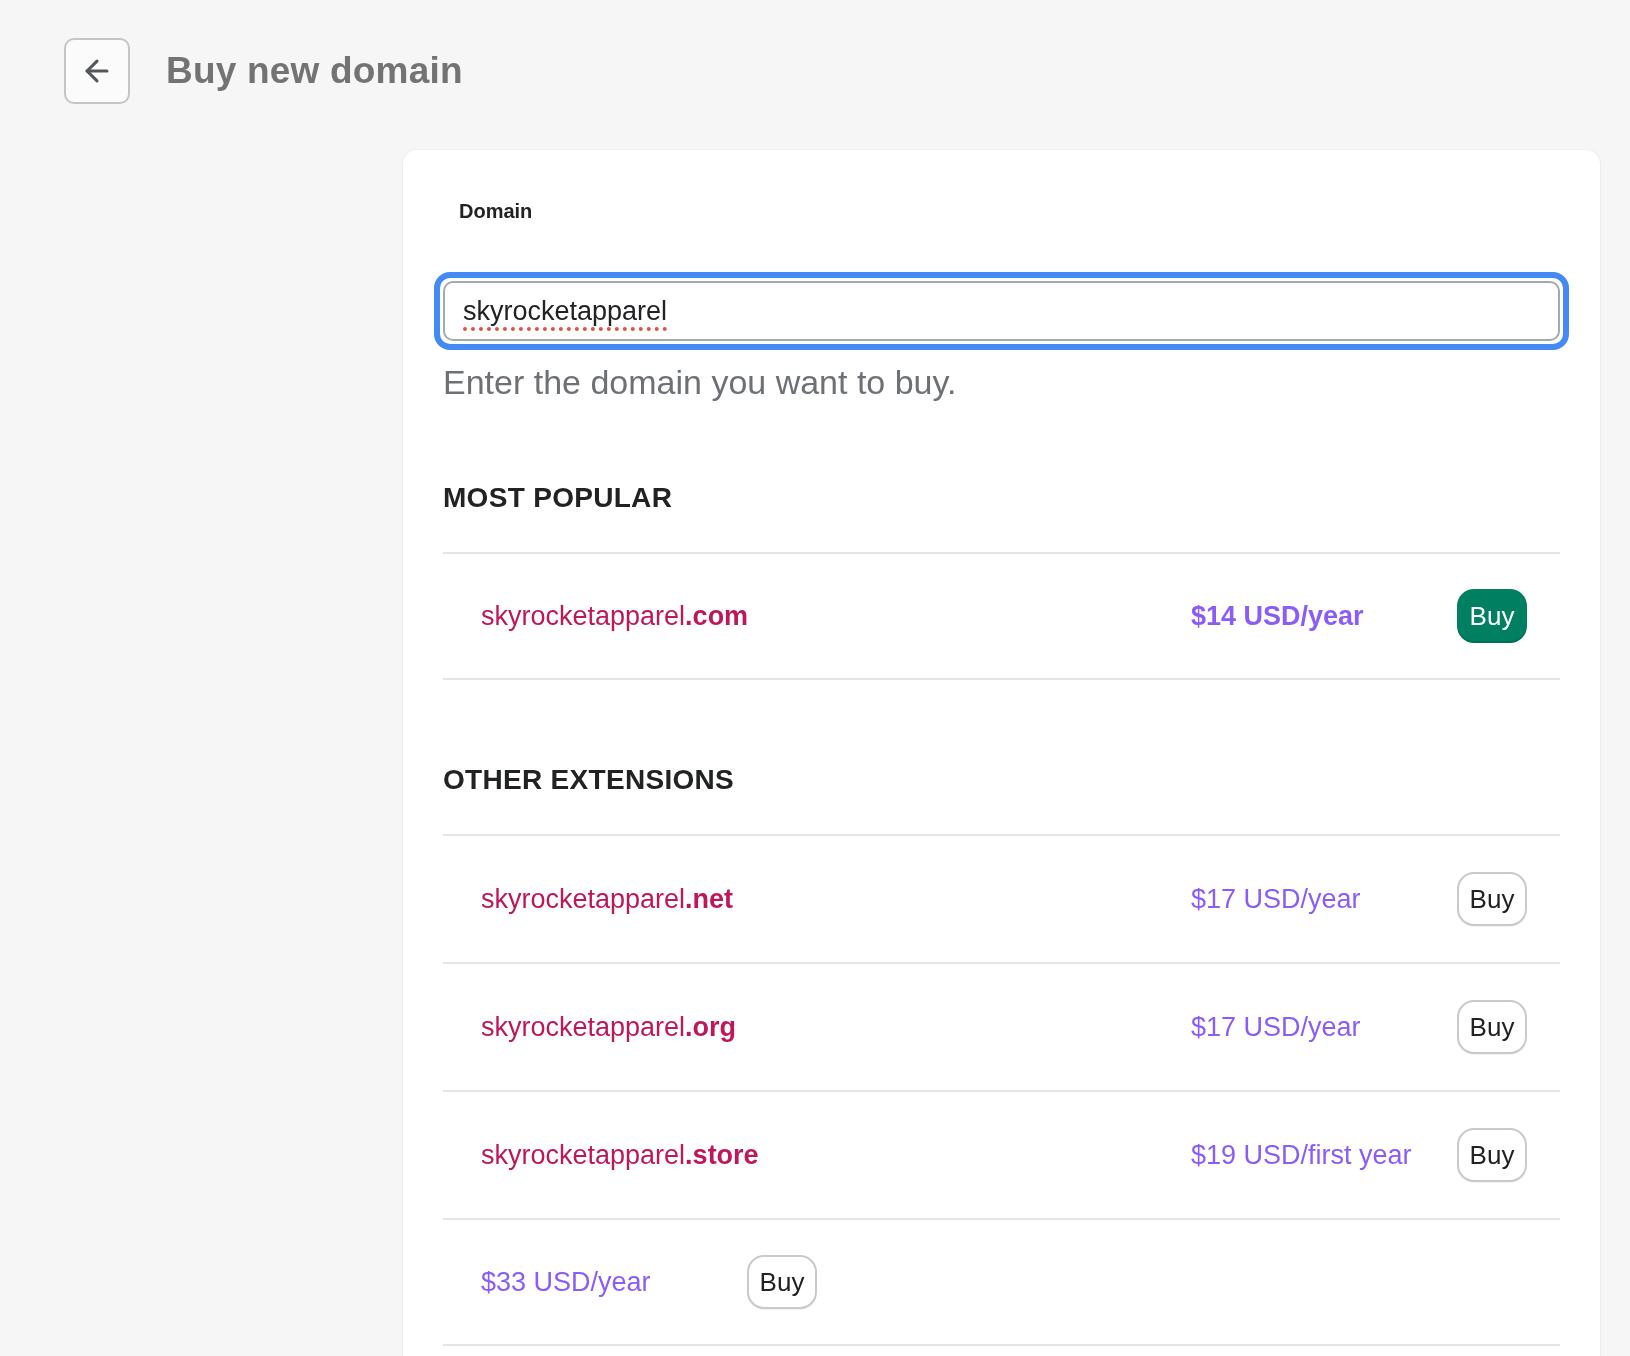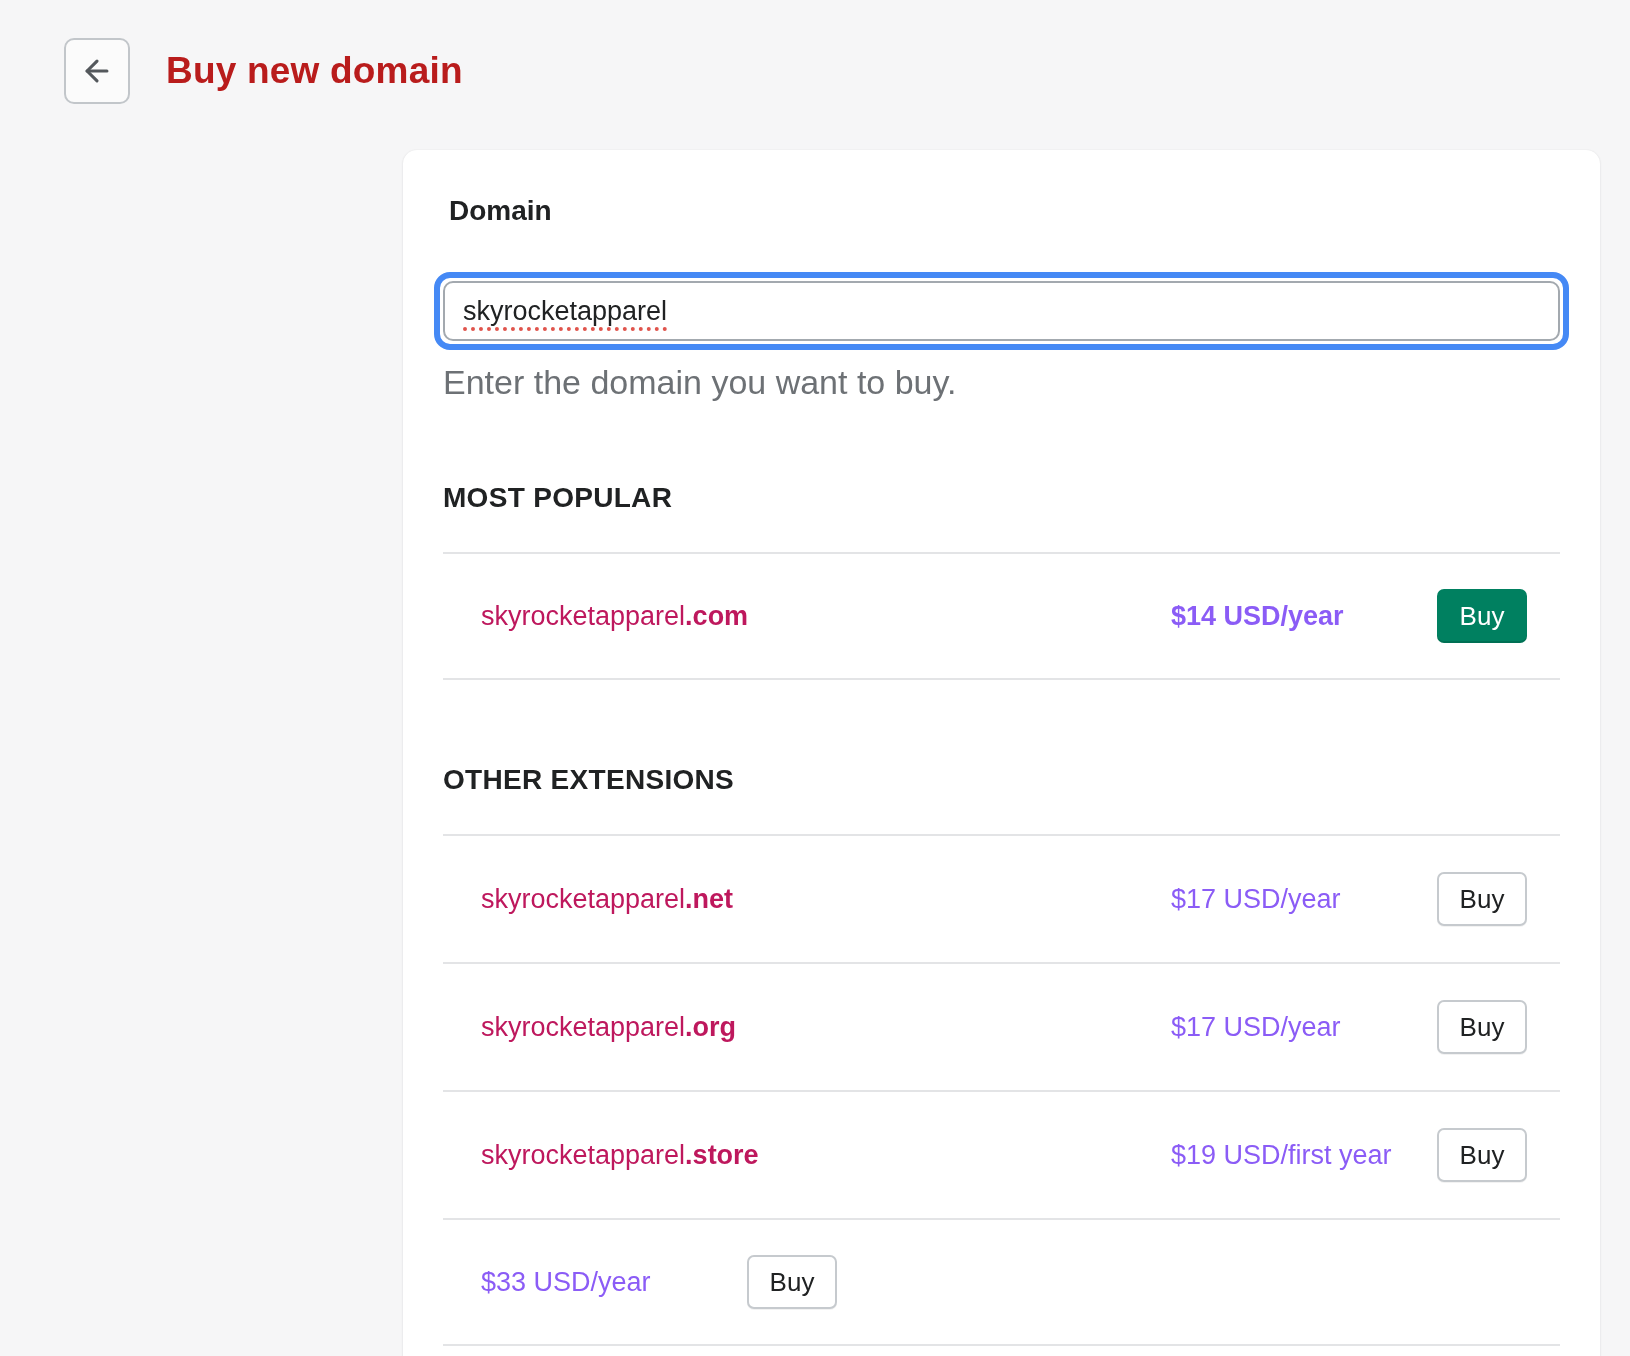--- a/index.html
+++ b/index.html
@@ -31,35 +31,35 @@
     align-items: center;
     justify-content: center;
     cursor: pointer;
     padding: 0;
   }
   .page-title {
     margin: 0;
     font-size: 37px;
     font-weight: 700;
     letter-spacing: 0.2px;
-    color: #b91c1c;
+    color: #737373;
   }
 
   
   .card {
     margin: 46px 30px 0 403px;
     background: #ffffff;
     border-radius: 14px;
     padding: 44px 40px 60px;
     min-height: 1260px;
     box-shadow: 0 1px 3px rgba(22,29,37,0.08), 0 0 2px rgba(22,29,37,0.06);
   }
   .card-heading {
-    margin: 0 6px 44px;
-    font-size: 28px;
+    margin: 0 16px 44px;
+    font-size: 20px;
     line-height: 34px;
     font-weight: 700;
   }
 
   
   .input-ring {
     border: 6px solid #4589f5;
     border-radius: 16px;
     padding: 3px;
     margin: 0 -9px;
@@ -115,24 +115,24 @@
   }
   .tld { font-weight: 700; }
   .price {
     width: 266px;
     flex: 0 0 auto;
     font-size: 27px;
     color: #8b5cf6;
   }
   .price-bold { font-weight: 700; }
   .buy {
-    width: 90px;
+    width: 70px;
     height: 54px;
     flex: 0 0 auto;
-    border-radius: 7px;
+    border-radius: 17px;
     font-size: 26px;
     font-weight: 500;
     font-family: inherit;
     cursor: pointer;
     display: flex;
     align-items: center;
     justify-content: center;
     padding: 10px;
   }
   .buy.primary {

